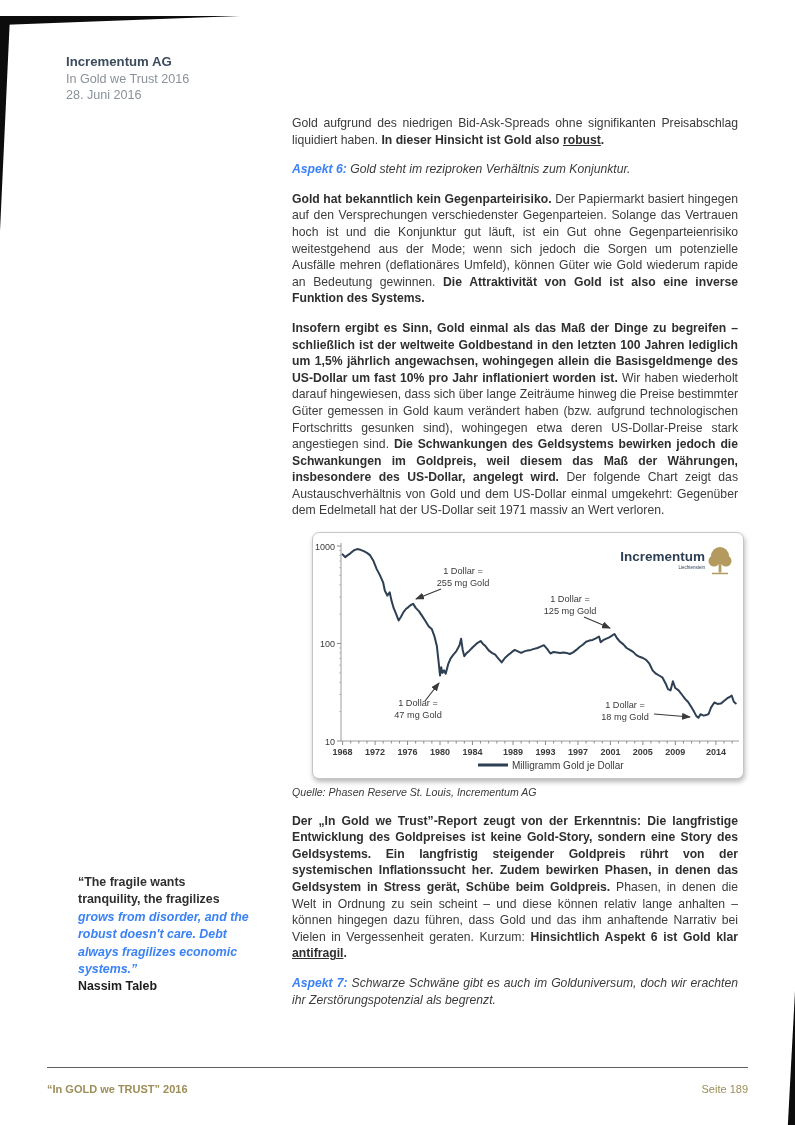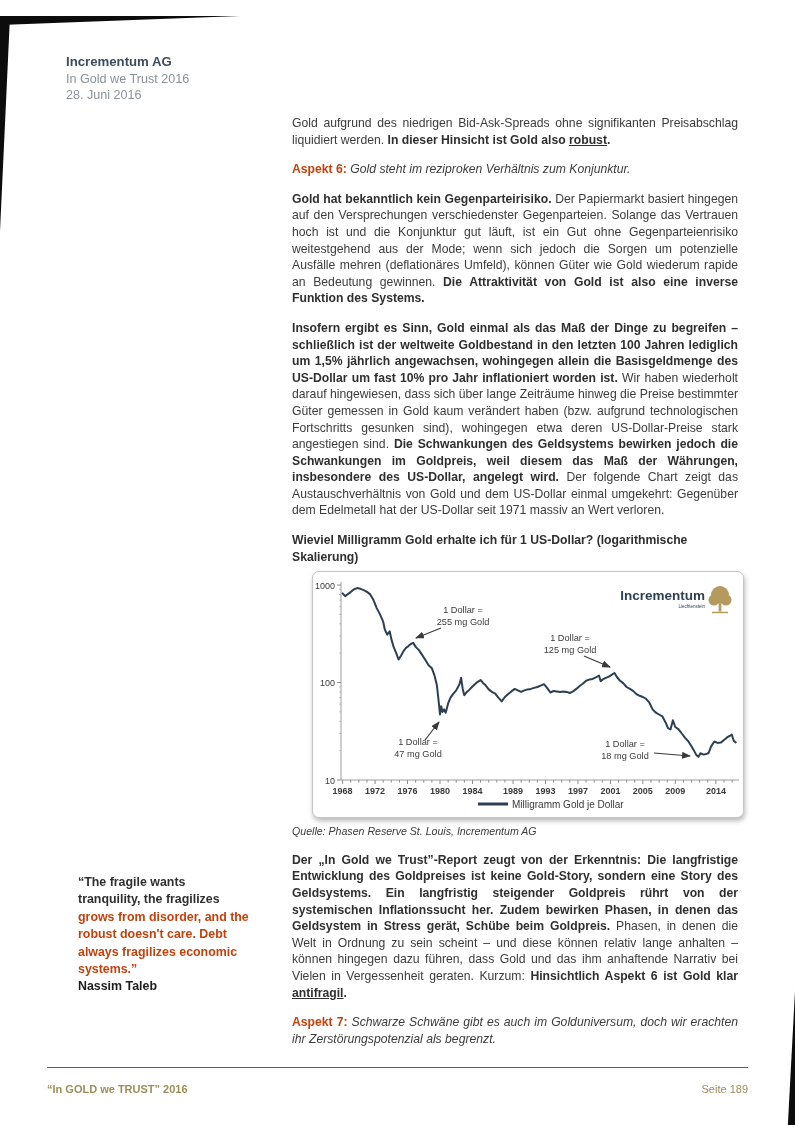--- a/index.html
+++ b/index.html
@@ -26,21 +26,21 @@
   .margin-quote { position:absolute; left:78px; top:858px; width:172px;
     font-size:12.4px; font-weight:700; color:#1d1d1d; line-height:17.4px; }
   .margin-quote .attr { margin-top:0; }
 
   .body-col { position:absolute; left:292px; top:99px; width:446px;
     font-size:12.2px; color:#3b3b3b; line-height:16.6px; text-align:justify; }
   .body-col p.para { margin-bottom:13px; }
   .seg-r  { }
   .seg-b  { font-weight:700; color:#2f2f2f; }
   .seg-i  { font-style:italic; }
-  .seg-bi { font-weight:700; color:#c2410c; }
+  .seg-bi { font-weight:700; font-style:italic; color:#3b82f6; }
   .seg-bu { font-weight:700; text-decoration:underline; color:#2f2f2f; }
 
   .chart-title { font-size:12.2px; font-weight:700; color:#2f2f2f;
     line-height:16.6px; text-align:left; margin-bottom:6px; }
 
   .chart-card { position:relative; width:432px; margin:2px 0 5px 20px;
     border:1px solid #c6c6c6; border-radius:7px; background:#fff;
     box-shadow:1px 3px 5px rgba(0,0,0,0.28); padding:3px 0 2px 0; }
   .chart-card svg { display:block; }
   svg text { font-family:"Liberation Sans", sans-serif; }
@@ -69,26 +69,25 @@
     <div class="h-sub">In Gold we Trust 2016</div>
     <div class="h-sub">28. Juni 2016</div>
   </div>
 
   <aside class="margin-quote">
     <p><span class="seg-b">“The fragile wants tranquility, the fragilizes </span><span class="seg-bi">grows from disorder, and the robust doesn't care. Debt always fragilizes economic systems.”</span></p>
     <div class="attr">Nassim Taleb</div>
   </aside>
 
   <main class="body-col">
-    <p class="para"><span class="seg-r">Gold aufgrund des niedrigen Bid-Ask-Spreads ohne signifikanten Preisabschlag liquidiert werden. </span><span class="seg-b">In dieser Hinsicht ist Gold also </span><span class="seg-bu">robust</span><span class="seg-b">.</span></p>
+    <p class="para"><span class="seg-r">Gold aufgrund des niedrigen Bid-Ask-Spreads ohne signifikanten Preisabschlag liquidiert haben. </span><span class="seg-b">In dieser Hinsicht ist Gold also </span><span class="seg-bu">robust</span><span class="seg-b">.</span></p>
     <p class="para"><span class="seg-bi">Aspekt 6: </span><span class="seg-i">Gold steht im reziproken Verhältnis zum Konjunktur.</span></p>
     <p class="para"><span class="seg-b">Gold hat bekanntlich kein Gegenparteirisiko. </span><span class="seg-r">Der Papiermarkt basiert hingegen auf den Versprechungen verschiedenster Gegenparteien. Solange das Vertrauen hoch ist und die Konjunktur gut läuft, ist ein Gut ohne Gegenparteienrisiko weitestgehend aus der Mode; wenn sich jedoch die Sorgen um potenzielle Ausfälle mehren (deflationäres Umfeld), können Güter wie Gold wiederum rapide an Bedeutung gewinnen. </span><span class="seg-b">Die Attraktivität von Gold ist also eine inverse Funktion des Systems.</span></p>
     <p class="para"><span class="seg-b">Insofern ergibt es Sinn, Gold einmal als das Maß der Dinge zu begreifen – schließlich ist der weltweite Goldbestand in den letzten 100 Jahren lediglich um 1,5% jährlich angewachsen, wohingegen allein die Basisgeldmenge des US-Dollar um fast 10% pro Jahr inflationiert worden ist. </span><span class="seg-r">Wir haben wiederholt darauf hingewiesen, dass sich über lange Zeiträume hinweg die Preise bestimmter Güter gemessen in Gold kaum verändert haben (bzw. aufgrund technologischen Fortschritts gesunken sind), wohingegen etwa deren US-Dollar-Preise stark angestiegen sind. </span><span class="seg-b">Die Schwankungen des Geldsystems bewirken jedoch die Schwankungen im Goldpreis, weil diesem das Maß der Währungen, insbesondere des US-Dollar, angelegt wird. </span><span class="seg-r">Der folgende Chart zeigt das Austauschverhältnis von Gold und dem US-Dollar einmal umgekehrt: Gegenüber dem Edelmetall hat der US-Dollar seit 1971 massiv an Wert verloren.</span></p>
 
-    <h3 class="chart-title">Wieviel Milligramm Gold erhalte ich für 1 US-Dollar? (logarithmische Skalierung)</h3>
 
     <div class="chart-card">
       <svg id="chart-svg" width="430" height="240" viewBox="0 0 430 240">
           <defs>
             <marker id="arr" markerWidth="9" markerHeight="7" refX="8" refY="3.5" orient="auto" markerUnits="userSpaceOnUse">
               <path d="M0,0 L9,3.5 L0,7 Z" fill="#3a3a3a"></path>
             </marker>
           </defs>
           <line x1="28" y1="7" x2="28" y2="205" stroke="#9c9c9c" stroke-width="1"></line>
           <line x1="28" y1="205" x2="426" y2="205" stroke="#9c9c9c" stroke-width="1"></line>

